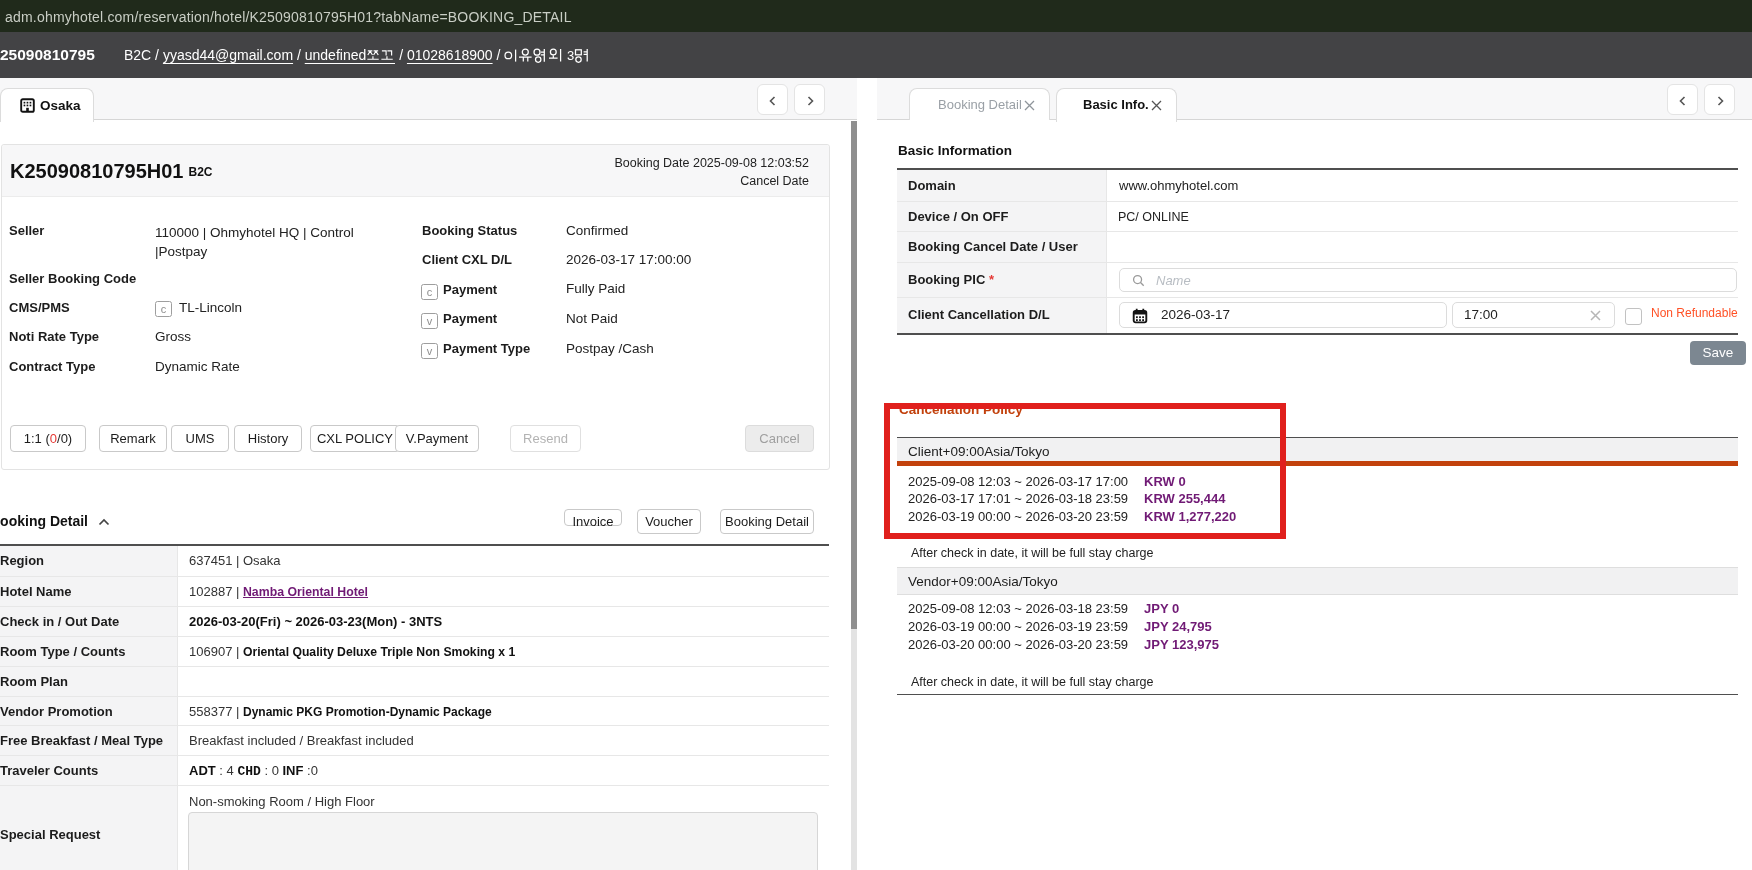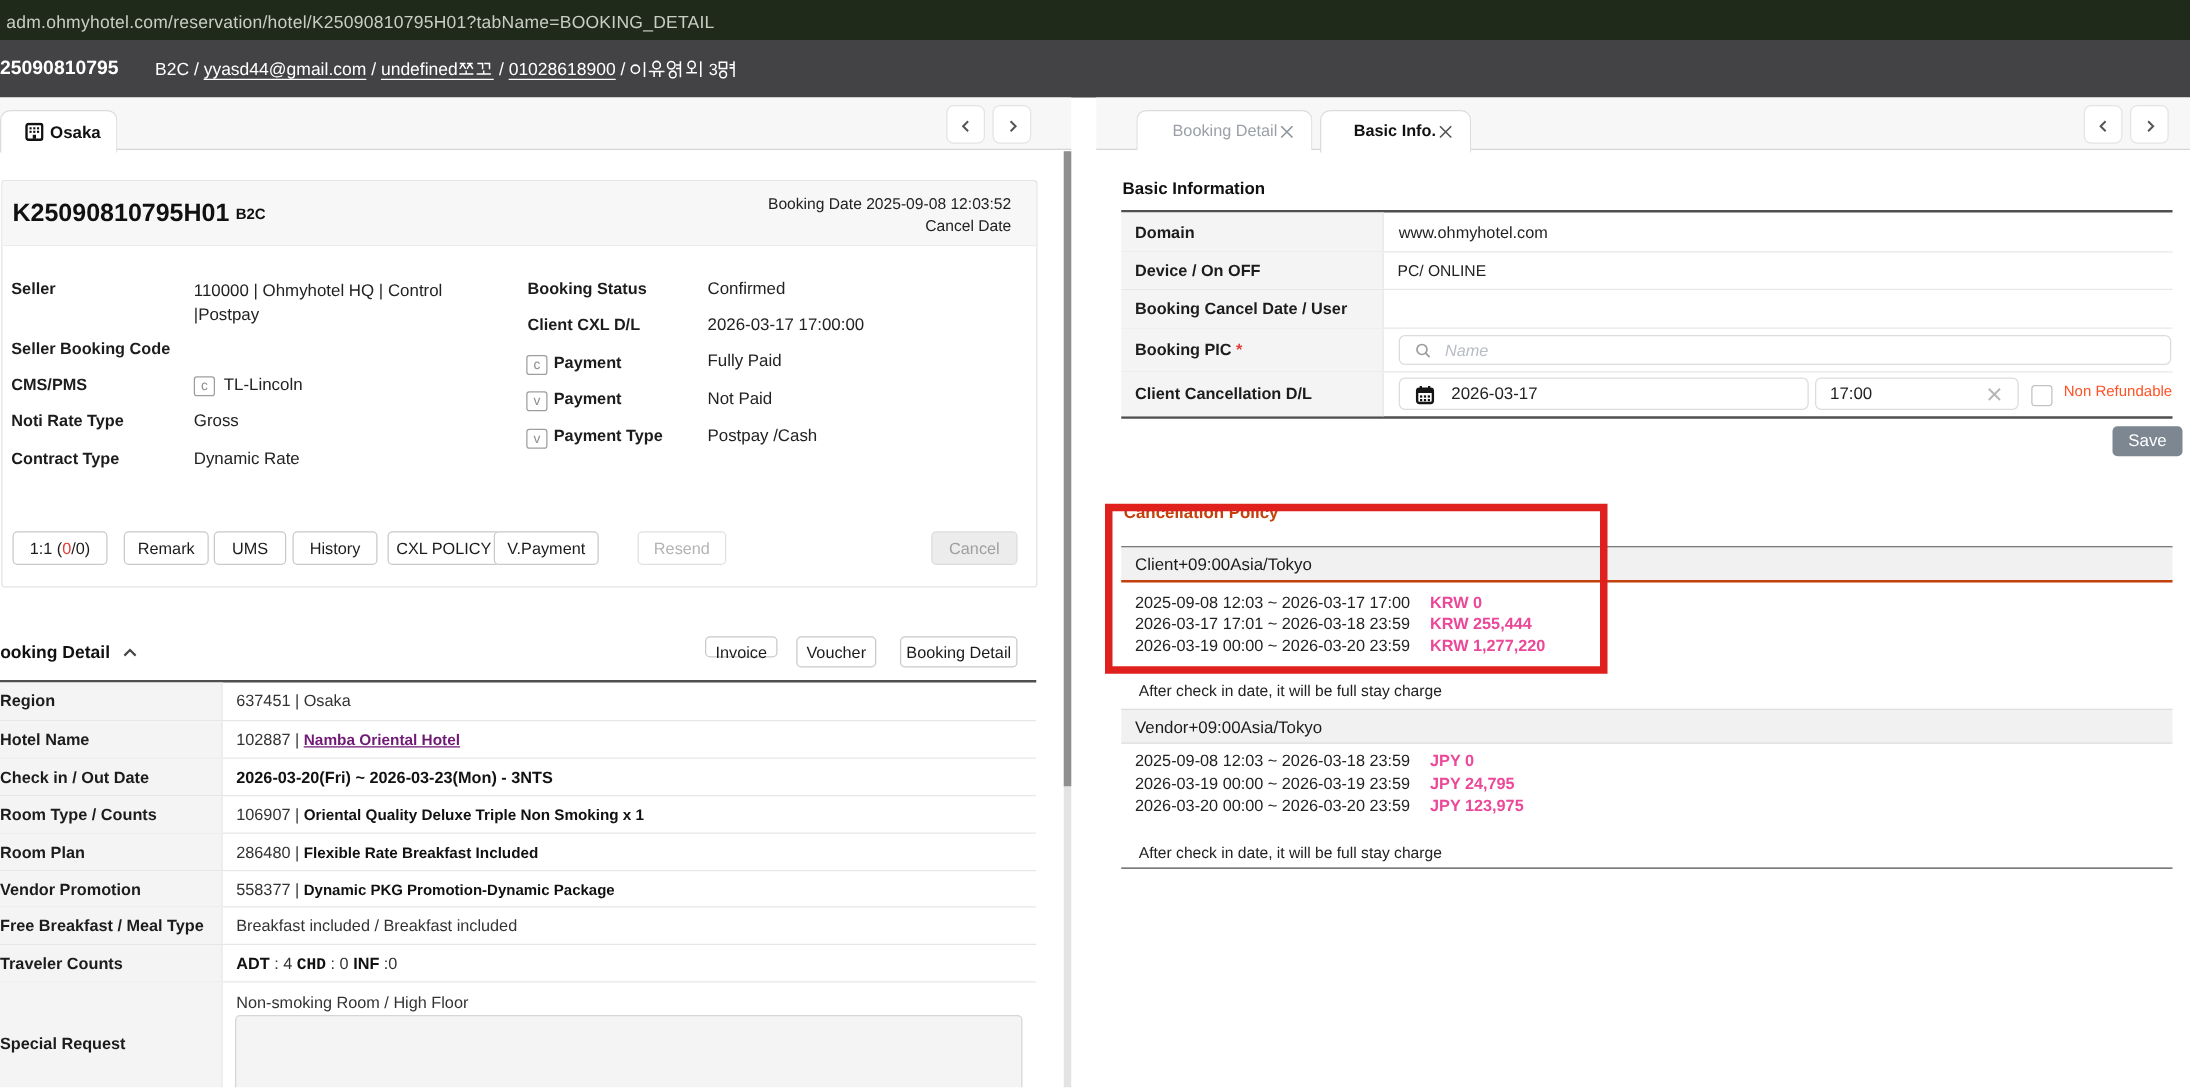--- a/index.html
+++ b/index.html
@@ -42,21 +42,21 @@
 
 
 .bdrow { position:relative; width:100%; height:30px; border-bottom:1px solid #e7e7e7; }
 .bdl { position:absolute; left:0; top:0; width:188px; height:100%; background:#f4f4f5; border-right:1px solid #e7e7e7;
   padding-left:10px; font-size:13px; font-weight:bold; color:#1c1c1c; line-height:29px; white-space:nowrap; overflow:hidden; }
 .bdv { position:absolute; left:189px; top:0; right:0; height:100%; padding-left:10px; font-size:13px; color:#333; line-height:29px; white-space:nowrap; }
 .birow { position:relative; width:100%; border-bottom:1px solid #e7e7e7; }
 .bil { position:absolute; left:0; top:0; width:210px; height:100%; background:#f4f4f5; border-right:1px solid #e7e7e7;
   padding-left:11px; font-size:13px; font-weight:bold; color:#1c1c1c; white-space:nowrap; }
 .cprow { position:absolute; font-size:13px; color:#222; white-space:nowrap; }
-.cprow b { position:absolute; left:236px; color:#ec4899; }
+.cprow b { position:absolute; left:236px; color:#701a75; }
 </style>
 </head>
 <body>
 <div id="page">
   <div class="abs" id="top1">
       <span class="url">adm.ohmyhotel.com/reservation/hotel/K25090810795H01?tabName=BOOKING_DETAIL</span>
     </div>
   <div class="abs" id="top2">
     <span class="num">25090810795</span>
     <span class="rest">B2C / <a>yyasd44@gmail.com</a> / <a>undefined<svg class="hg" width="29" height="15" viewBox="0 0 29 15" style="border-bottom:1px solid #fff; margin-bottom:-1px;">
@@ -201,21 +201,20 @@
       <div class="bdrow">
           <div class="bdl">Check in / Out Date</div>
           <div class="bdv" style="font-weight:bold; color:#111;">2026-03-20(Fri) ~ 2026-03-23(Mon) - 3NTS</div>
         </div>
       <div class="bdrow">
           <div class="bdl">Room Type / Counts</div>
           <div class="bdv">106907 | <b style="color:#111; font-size:12.2px;">Oriental Quality Deluxe Triple Non Smoking x 1</b></div>
         </div>
       <div class="bdrow">
           <div class="bdl">Room Plan</div>
-          <div class="bdv">286480 | <b style="color:#111; font-size:12.2px;">Flexible Rate Breakfast Included</b></div>
         </div>
       <div class="bdrow" style="height:29px;">
           <div class="bdl">Vendor Promotion</div>
           <div class="bdv">558377 | <b style="color:#111; font-size:12px;">Dynamic PKG Promotion-Dynamic Package</b></div>
         </div>
       <div class="bdrow">
           <div class="bdl">Free Breakfast / Meal Type</div>
           <div class="bdv">Breakfast included / Breakfast included</div>
         </div>
       <div class="bdrow">
@@ -283,21 +282,21 @@
             </svg>
         </div>
         <div class="abs" style="left:728px; top:10px; width:17px; height:17px; border:1px solid #c2c2c2; border-radius:3px; background:#fff;"></div>
         <div class="abs" style="left:754px; top:8px; font-size:12px; color:#ff5126; white-space:nowrap;">Non Refundable</div>
       </div>
     </div>
     <div class="abs" style="left:813px; top:219px; width:56px; height:24px; background:#7c8791; border-radius:4px; color:#fff; font-size:13.5px; text-align:center; line-height:24px;">Save</div>
 
     <div class="abs" style="left:22px; top:280px; font-size:13.5px; font-weight:bold; color:#c2410c;">Cancellation Policy</div>
     <div class="abs" style="left:20px; top:315px; width:841px; height:1px; background:#4f4f4f;"></div>
-    <div class="abs" style="left:20px; top:316px; width:841px; height:28px; background:#f1f1f2; border-bottom:2px solid #c2410c;">
+    <div class="abs" style="left:20px; top:316px; width:841px; height:28px; background:#f1f1f2; border-bottom:5px solid #c2410c;">
       <span style="position:absolute; left:11px; top:6px; font-size:13.5px; color:#1c1c1c;">Client+09:00Asia/Tokyo</span>
       </div>
     <div class="cprow" style="left:31px; top:352px;">2025-09-08 12:03 ~ 2026-03-17 17:00<b>KRW 0</b></div>
     <div class="cprow" style="left:31px; top:369px;">2026-03-17 17:01 ~ 2026-03-18 23:59<b>KRW 255,444</b></div>
     <div class="cprow" style="left:31px; top:387px;">2026-03-19 00:00 ~ 2026-03-20 23:59<b>KRW 1,277,220</b></div>
     <div class="abs" style="left:34px; top:424px; font-size:12.5px; color:#222;">After check in date, it will be full stay charge</div>
     <div class="abs" style="left:20px; top:445px; width:841px; height:28px; background:#f1f1f2; border-top:1px solid #dedede; border-bottom:1px solid #dedede;">
       <span style="position:absolute; left:11px; top:6px; font-size:13.5px; color:#1c1c1c;">Vendor+09:00Asia/Tokyo</span>
       </div>
     <div class="cprow" style="left:31px; top:479px;">2025-09-08 12:03 ~ 2026-03-18 23:59<b>JPY 0</b></div>

